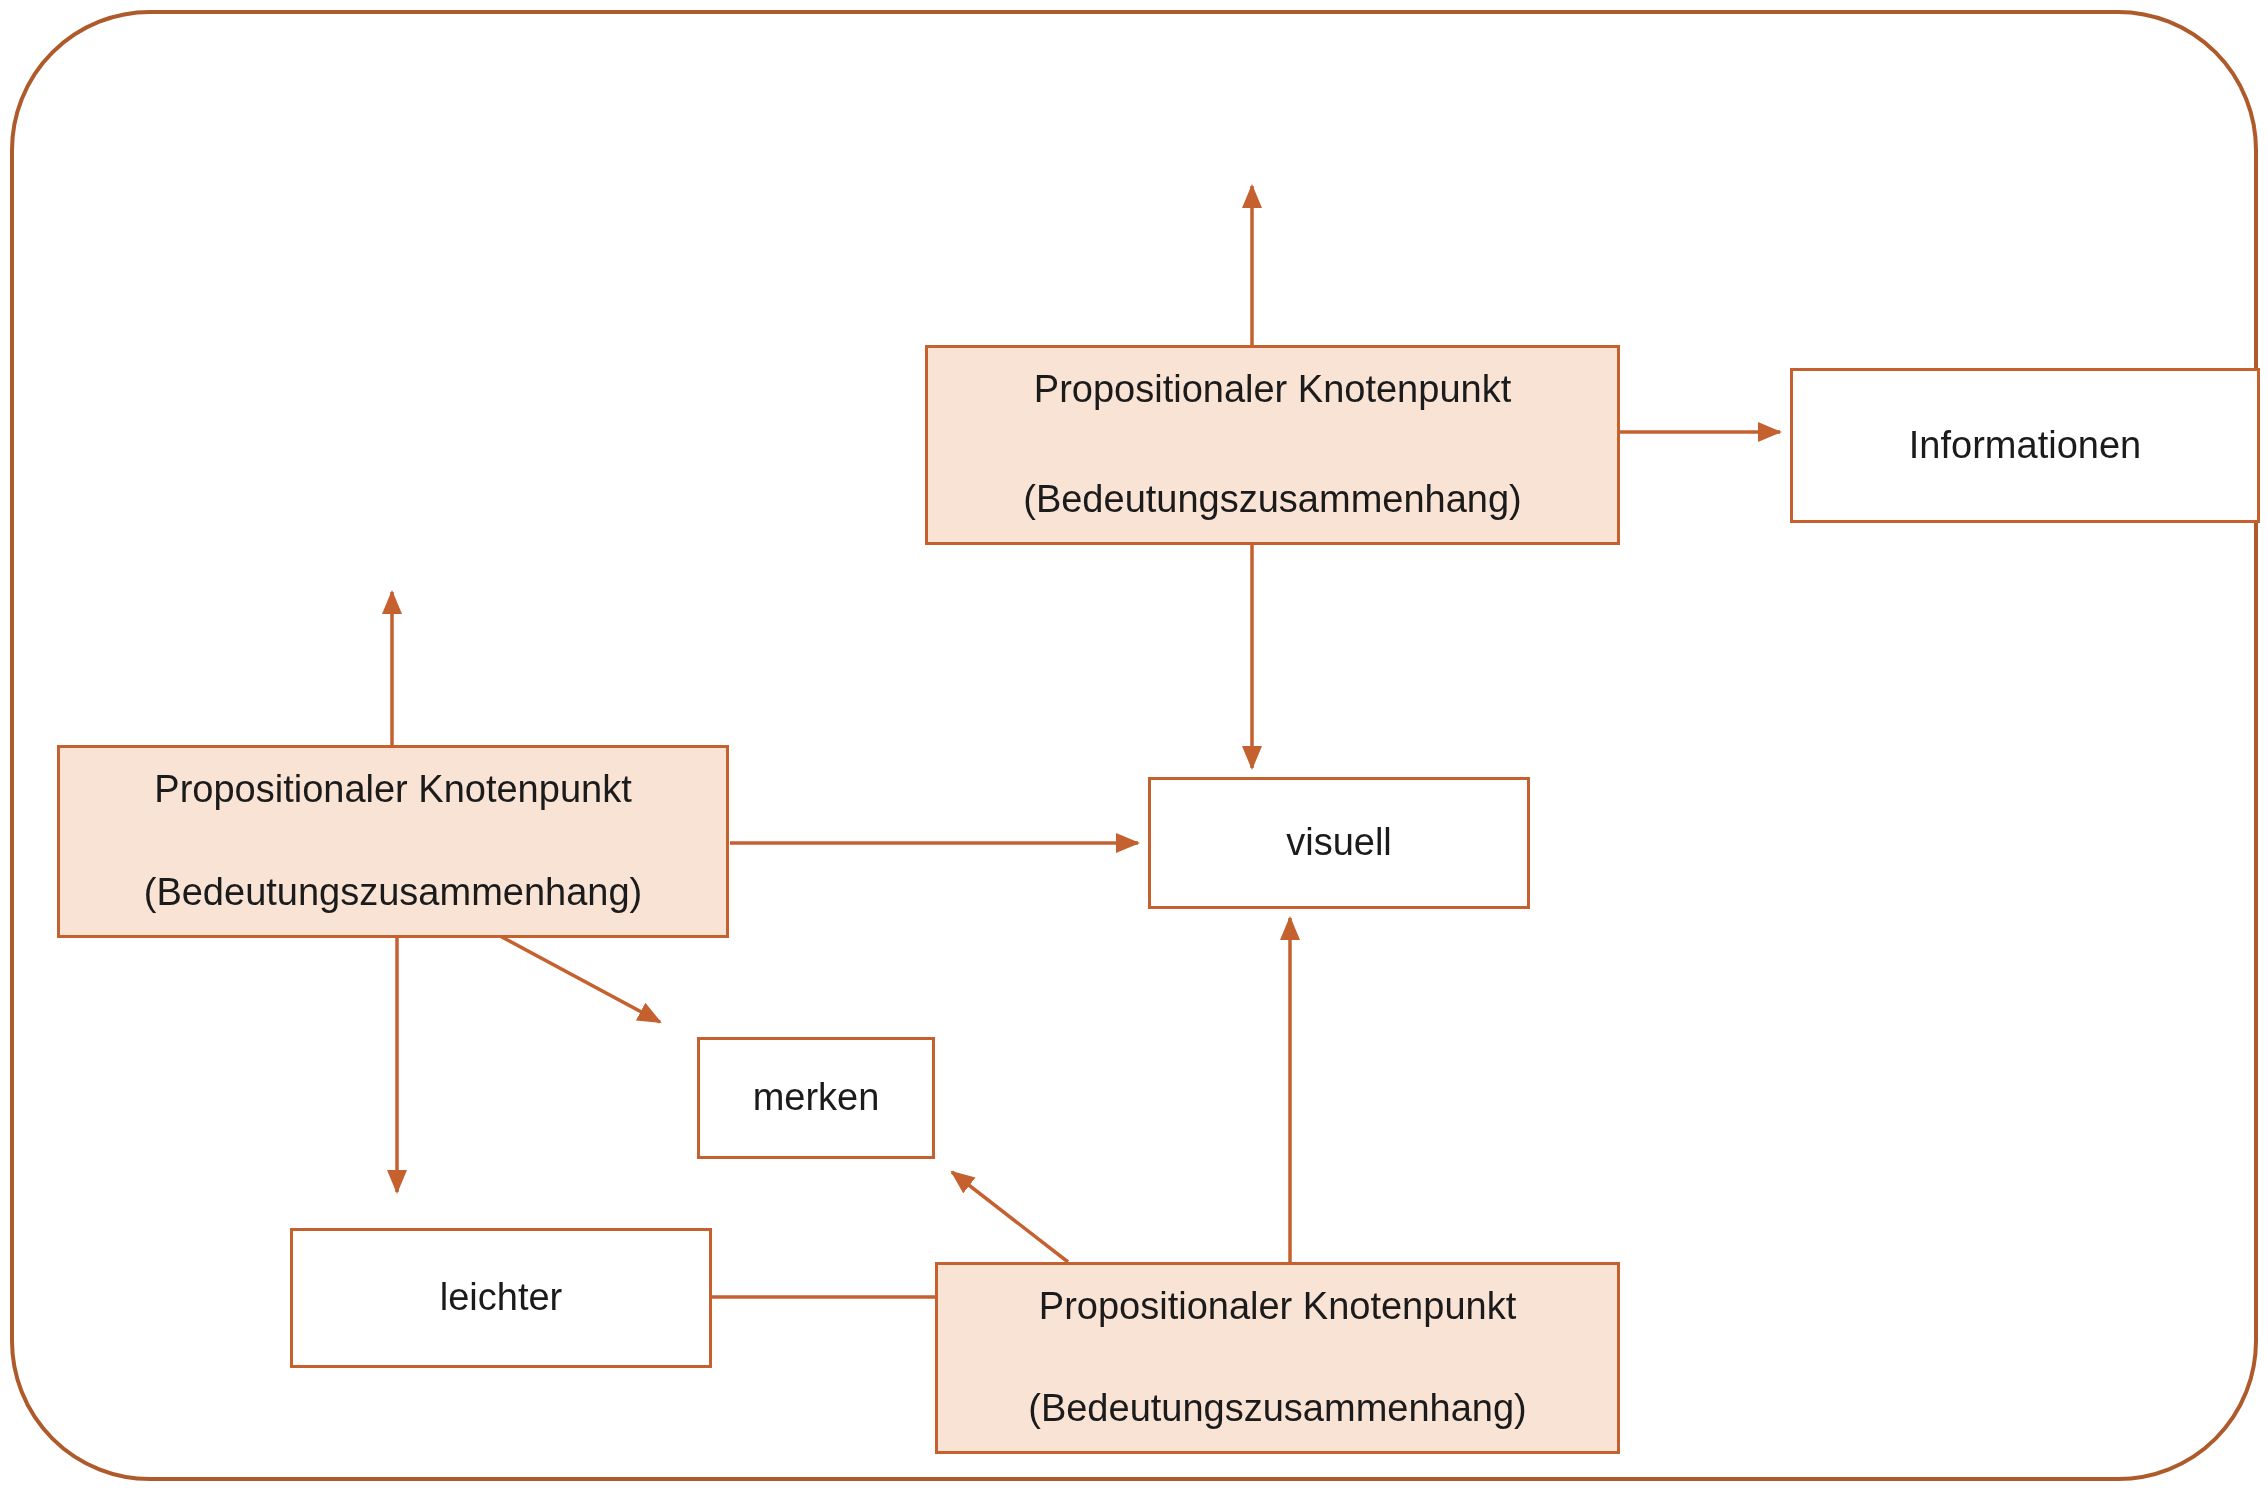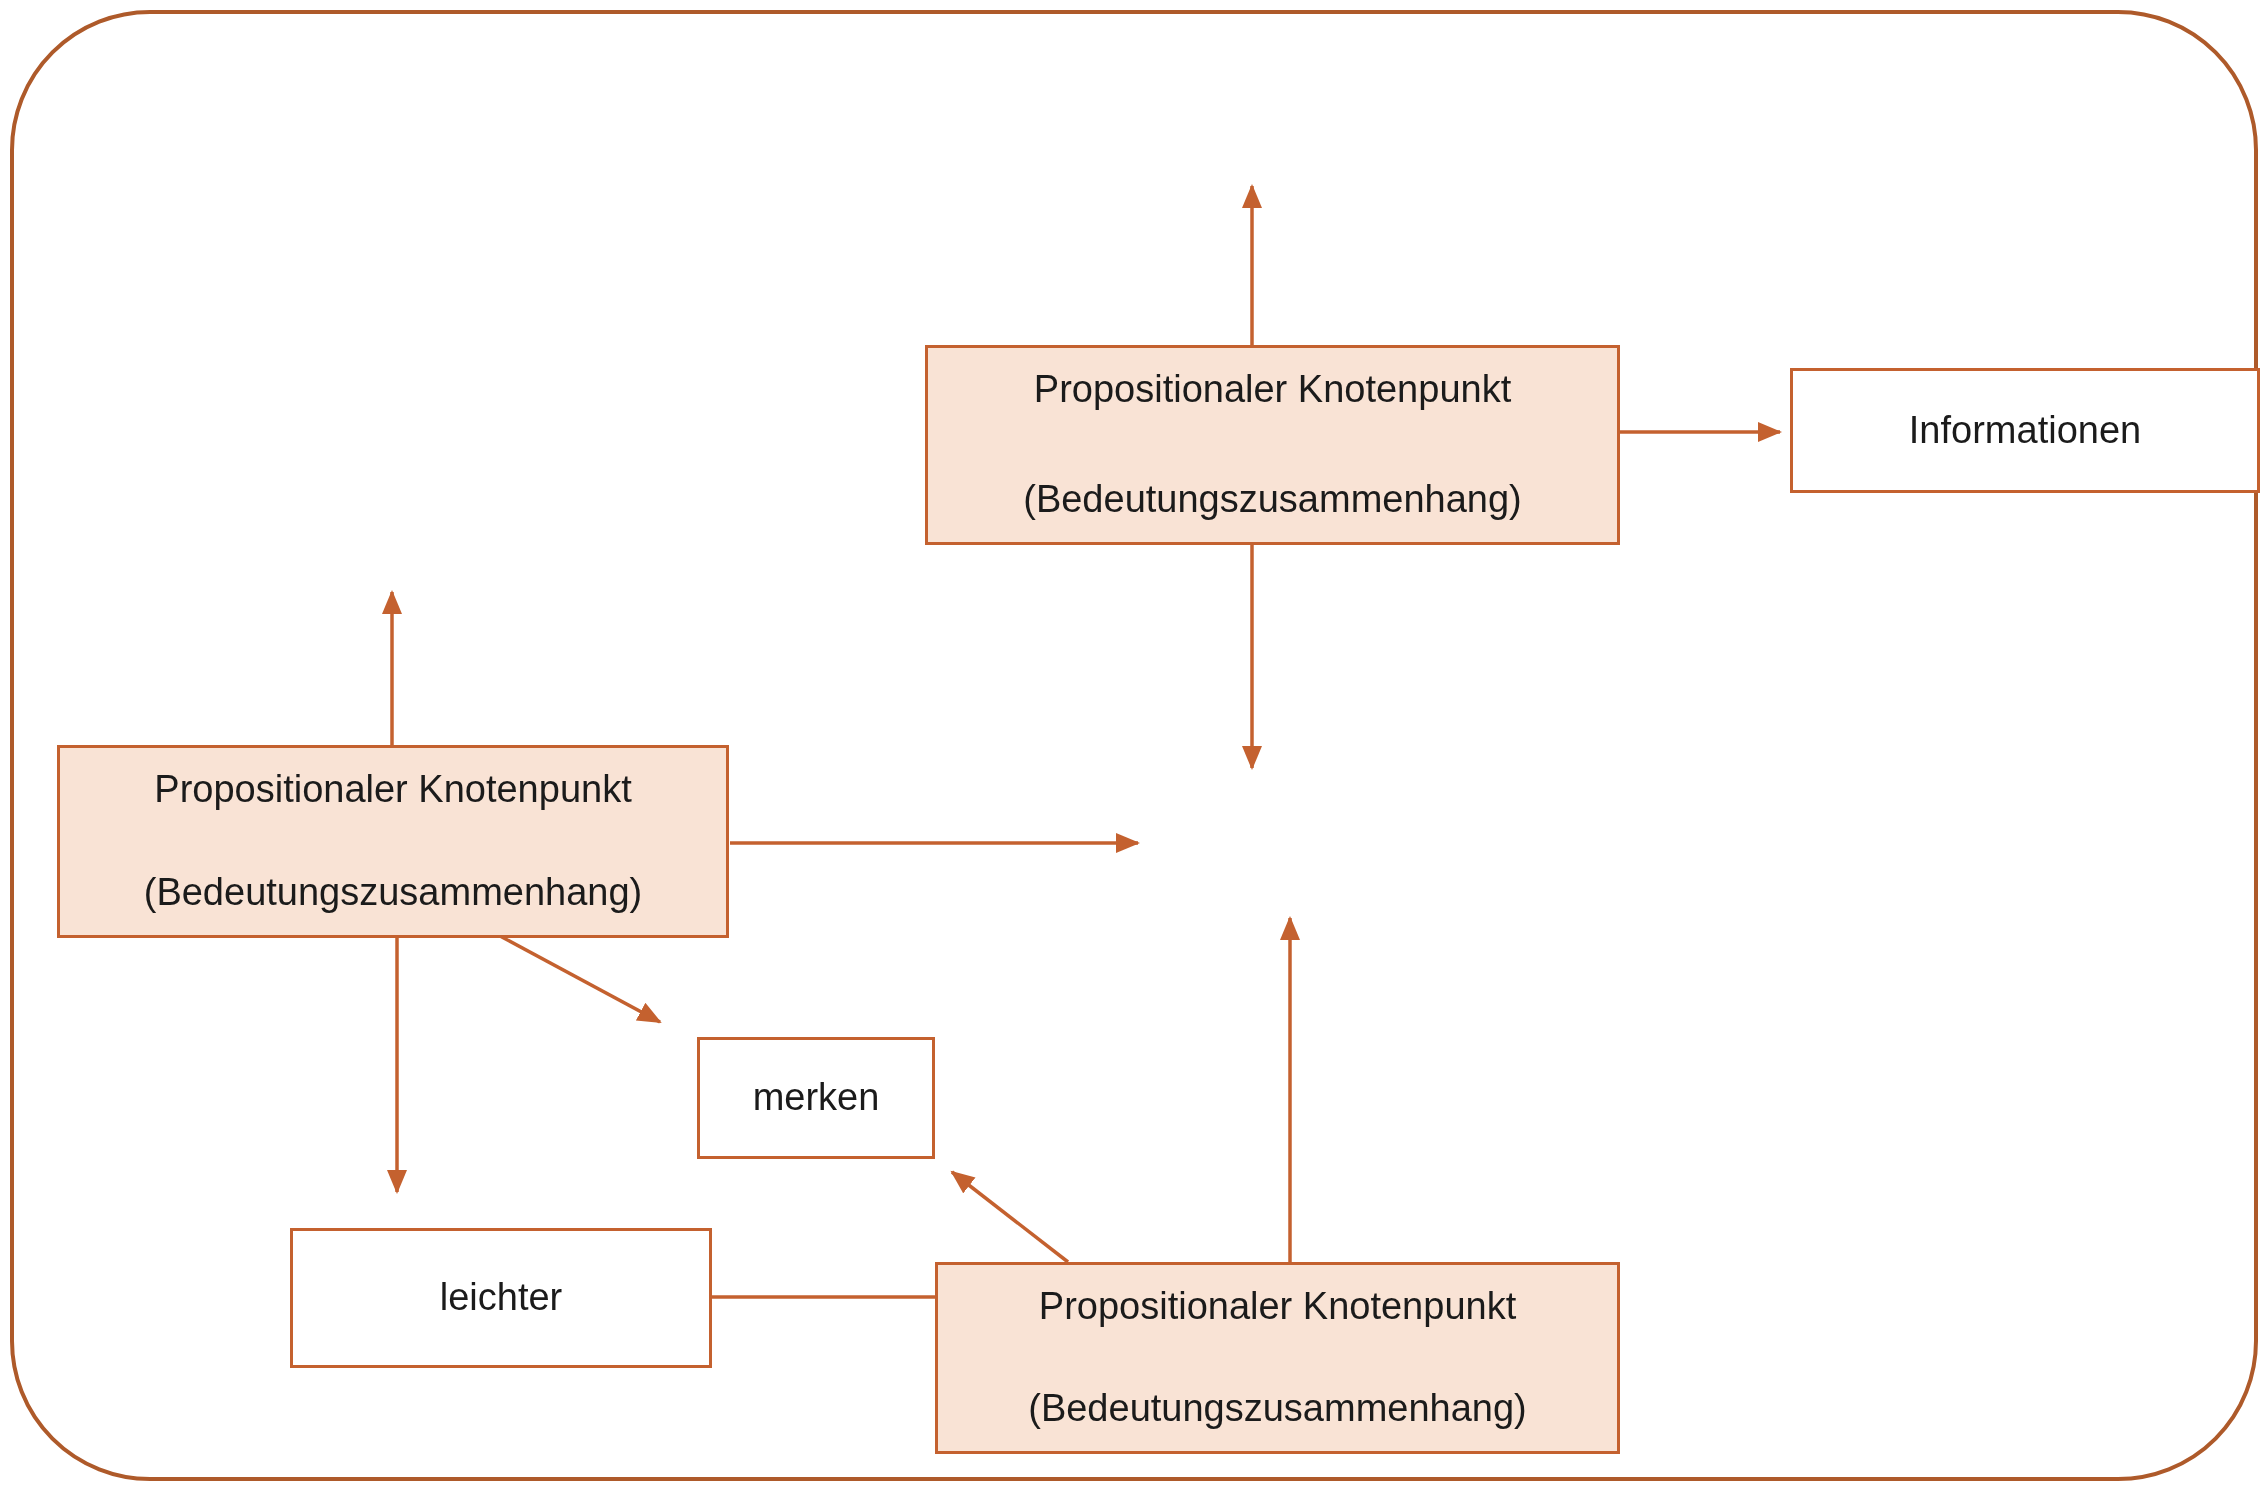--- a/index.html
+++ b/index.html
@@ -76,30 +76,33 @@
     <line x1="1290" y1="1262" x2="1290" y2="918" marker-end="url(#ah)"></line>
     <line x1="652" y1="1297" x2="935" y2="1297"></line>
   </svg>
 
 
   <div class="node filled" style="left:925px; top:345px; width:695px; height:200px;">
     <div class="line">Propositionaler Knotenpunkt</div>
     <div class="line">(Bedeutungszusammenhang)</div>
   </div>
 
-  <div class="node" style="left:1790px; top:368px; width:470px; height:125px;">
+  <div class="node" style="left:1790px; top:368px; width:470px; height:155px;">
     <div class="single">Informationen</div>
   </div>
 
 
   <div class="node filled" style="left:57px; top:745px; width:672px; height:193px;">
     <div class="line">Propositionaler Knotenpunkt</div>
     <div class="line">(Bedeutungszusammenhang)</div>
   </div>
 
+  <div class="node" style="left:1148px; top:777px; width:382px; height:132px;">
+    <div class="single">visuell</div>
+  </div>
 
   <div class="node" style="left:697px; top:1037px; width:238px; height:122px;">
     <div class="single">merken</div>
   </div>
 
   <div class="node" style="left:290px; top:1228px; width:422px; height:140px;">
     <div class="single">leichter</div>
   </div>
 
   <div class="node filled" style="left:935px; top:1262px; width:685px; height:192px;">

